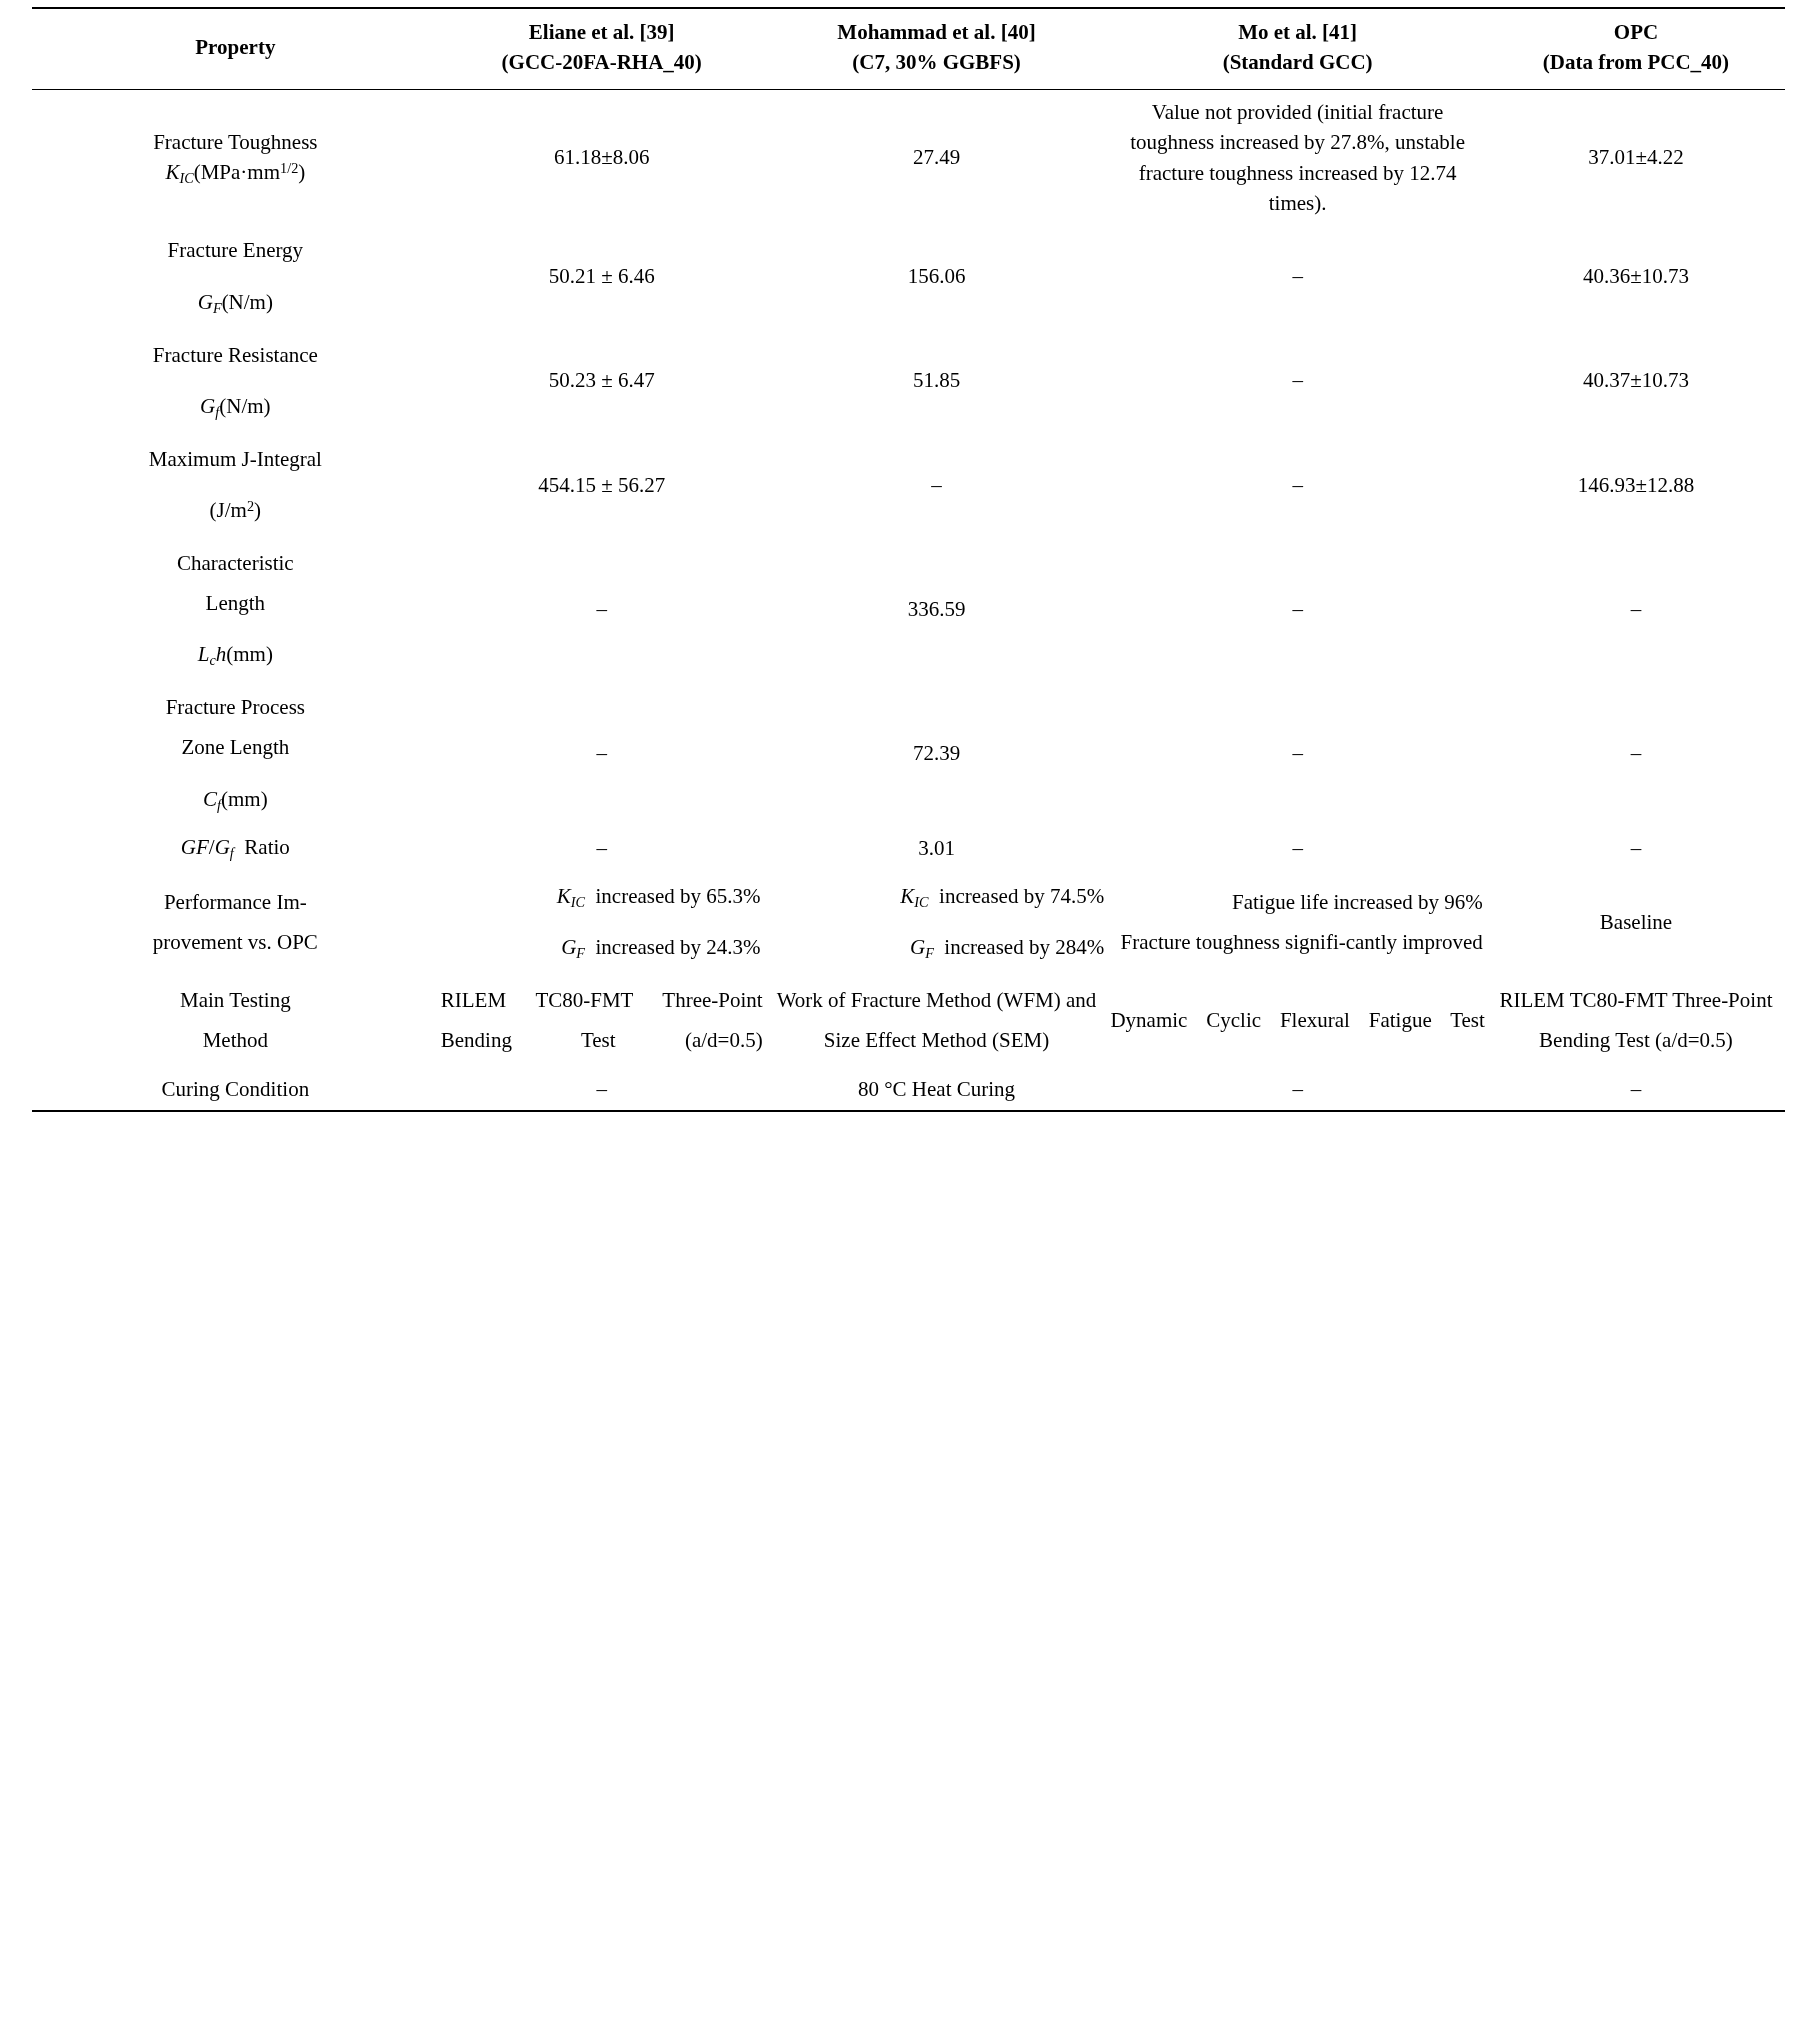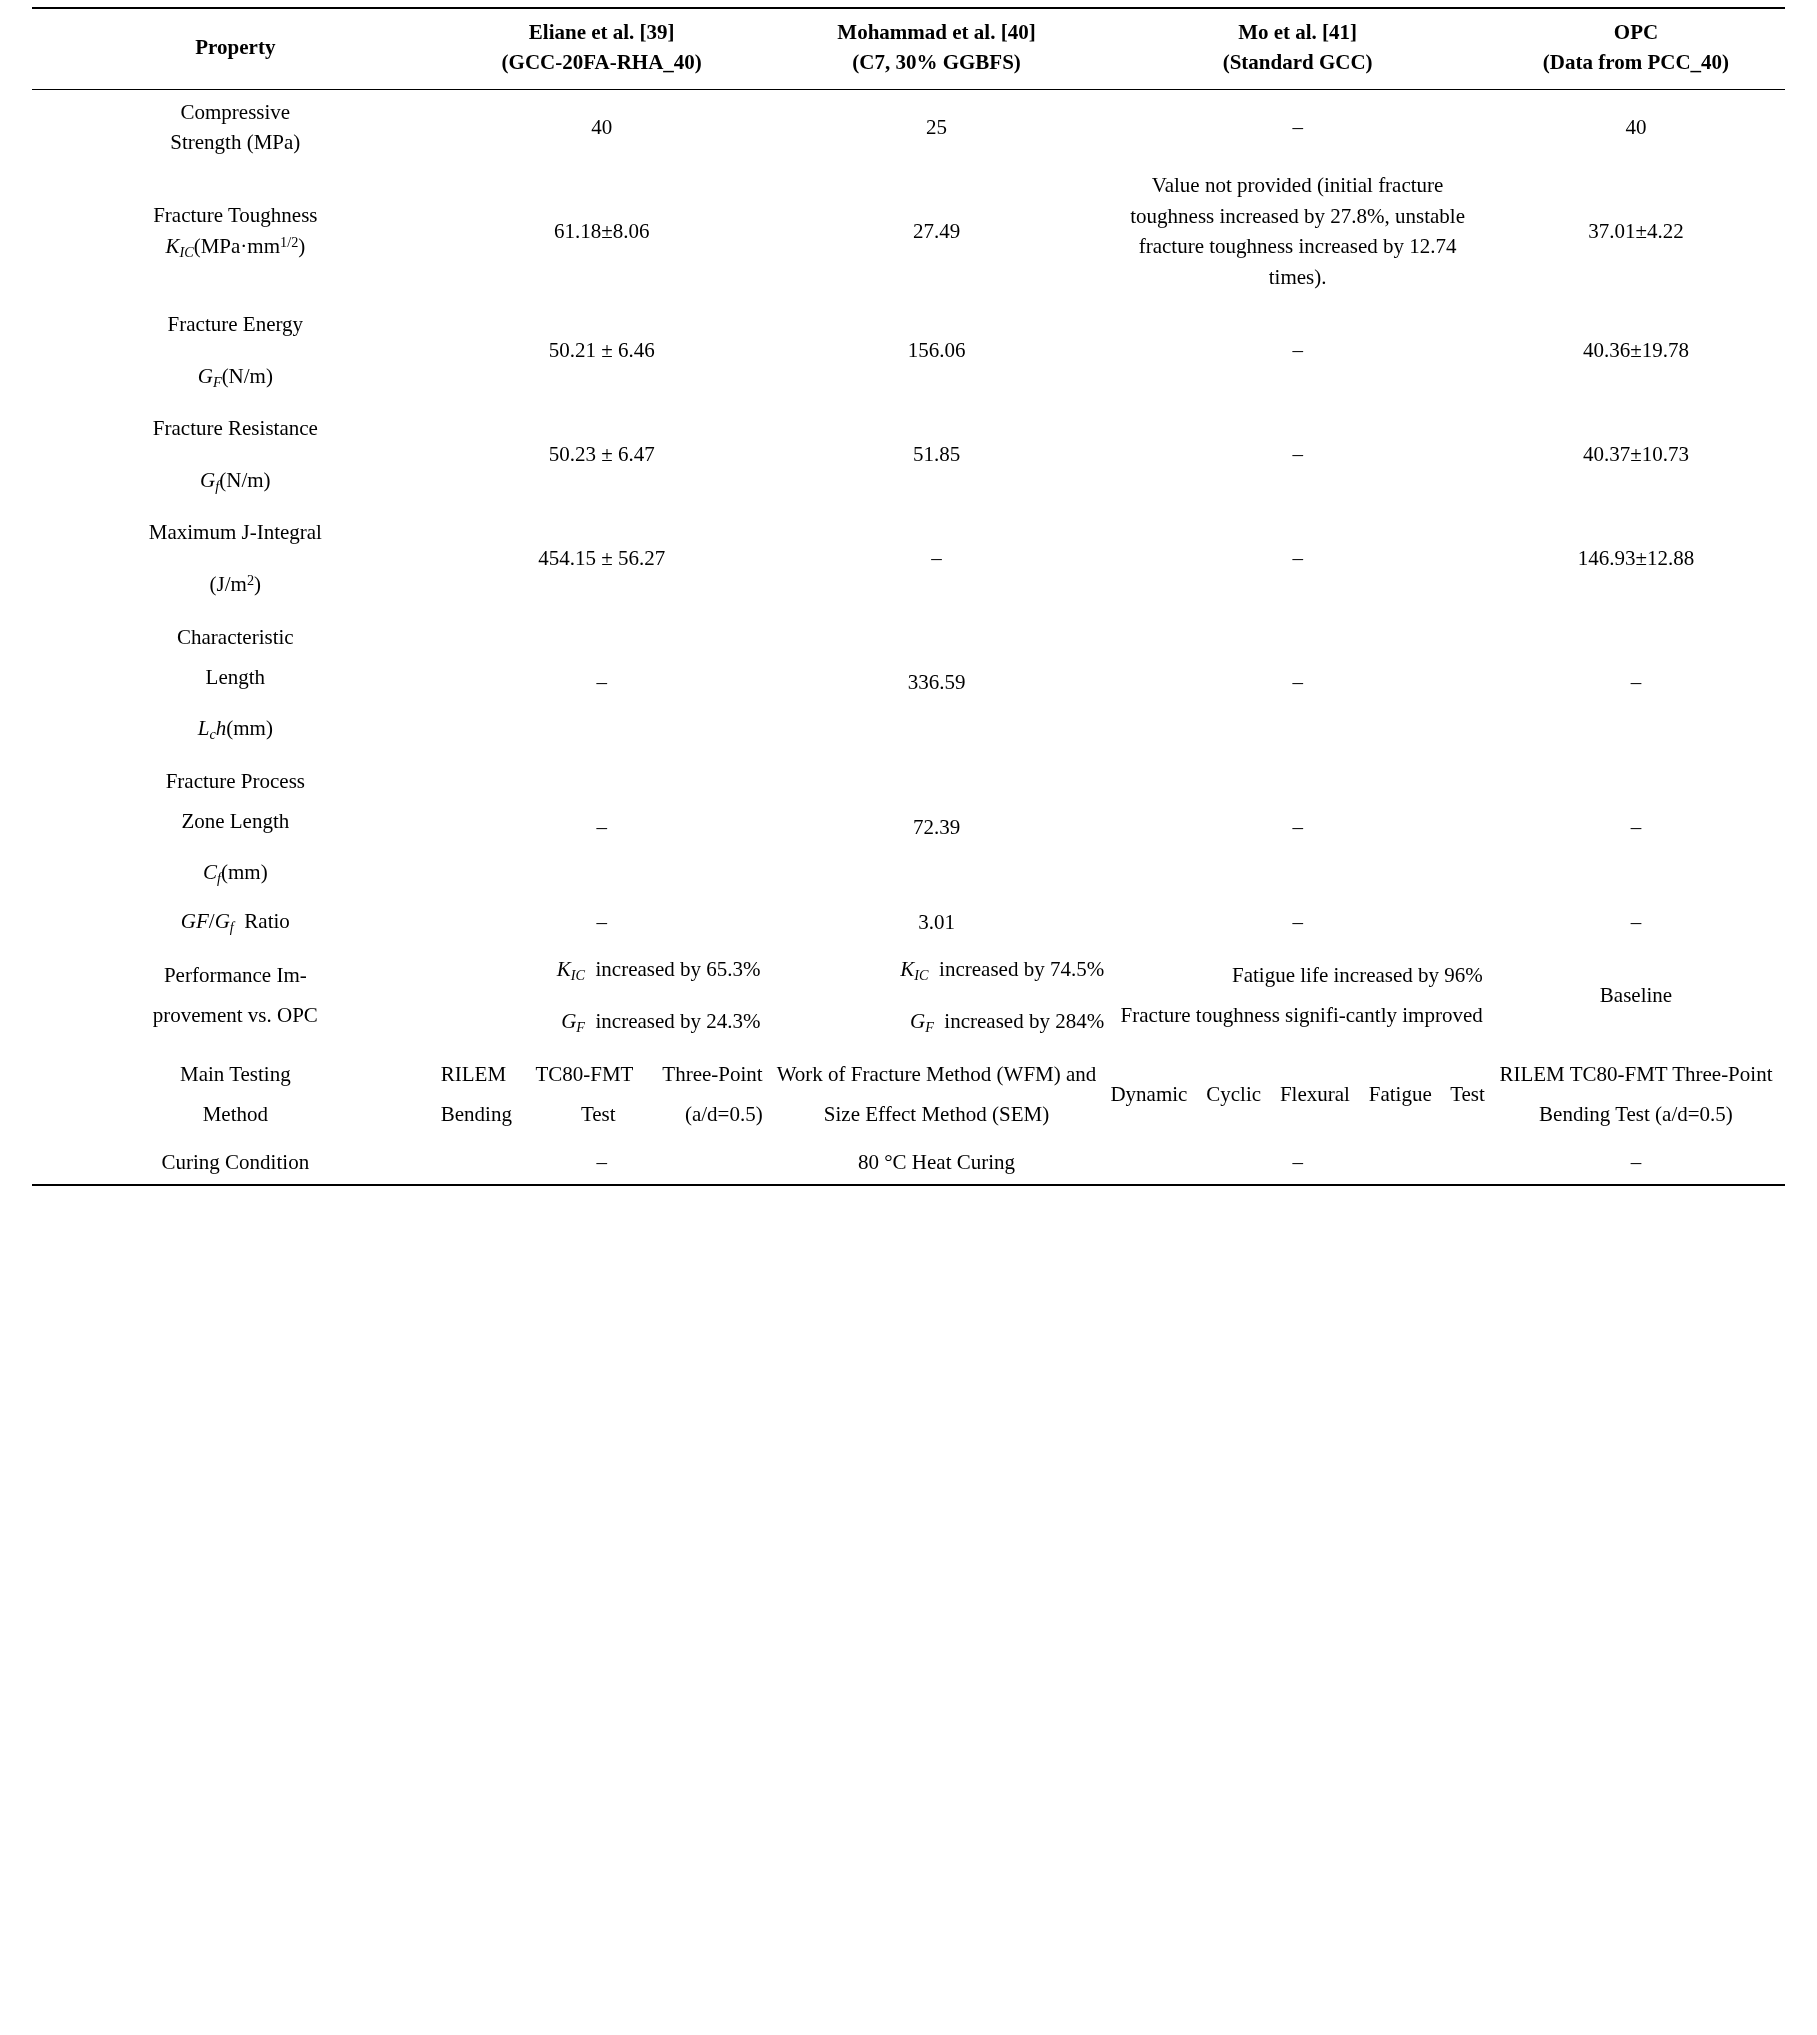--- a/index.html
+++ b/index.html
@@ -104,30 +104,20 @@
           <span class="hl">(Standard GCC)</span>
         </th>
         <th>
           <span class="hl">OPC</span>
           <span class="hl">(Data from PCC_40)</span>
         </th>
       </tr>
     </thead>
     <tbody>
 
-      <tr>
-        <td class="prop">
-          <span class="pl">Compressive</span>
-          <span class="pl">Strength (MPa)</span>
-        </td>
-        <td>40</td>
-        <td>25</td>
-        <td>–</td>
-        <td>40</td>
-      </tr>
 
 
 
       <tr>
         <td class="prop">
           <span class="pl">Fracture Toughness</span>
           <span class="pl"><i>K<sub>IC</sub></i>(MPa·mm<sup>1/2</sup>)</span>
         </td>
         <td>61.18±8.06</td>
         <td>27.49</td>
@@ -136,21 +126,21 @@
       </tr>
 
       <tr class="tall">
         <td class="prop">
           <span class="pl">Fracture Energy</span>
           <span class="pl pad-top"><i>G<sub>F</sub></i>(N/m)</span>
         </td>
         <td>50.21 ± 6.46</td>
         <td>156.06</td>
         <td>–</td>
-        <td>40.36±19.78</td>
+        <td>40.36±10.73</td>
       </tr>
 
       <tr class="tall">
         <td class="prop">
           <span class="pl">Fracture Resistance</span>
           <span class="pl pad-top"><i>G<sub>f</sub></i>(N/m)</span>
         </td>
         <td>50.23 ± 6.47</td>
         <td>51.85</td>
         <td>–</td>

